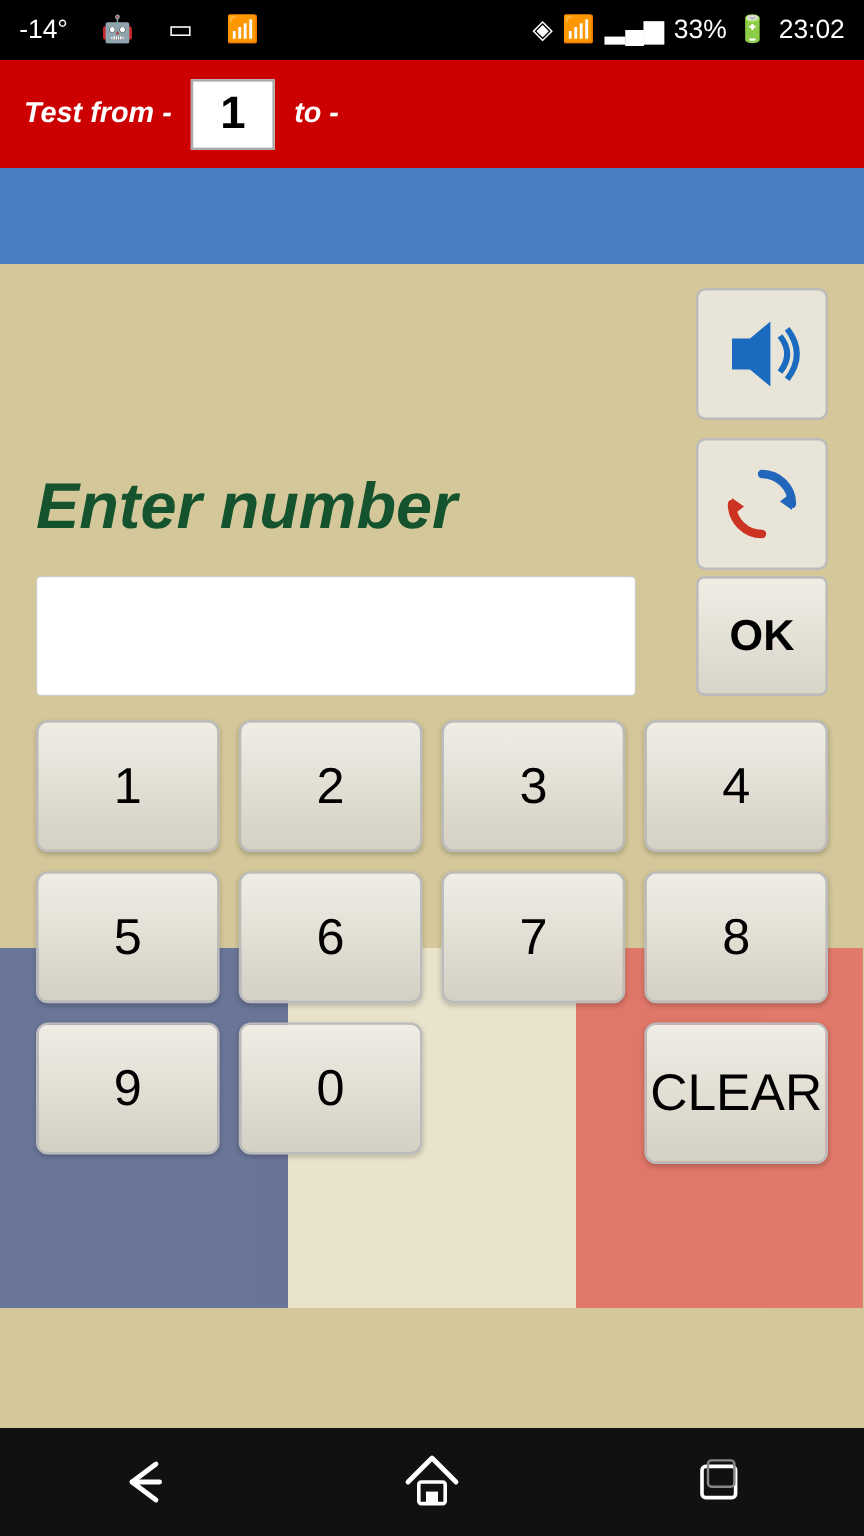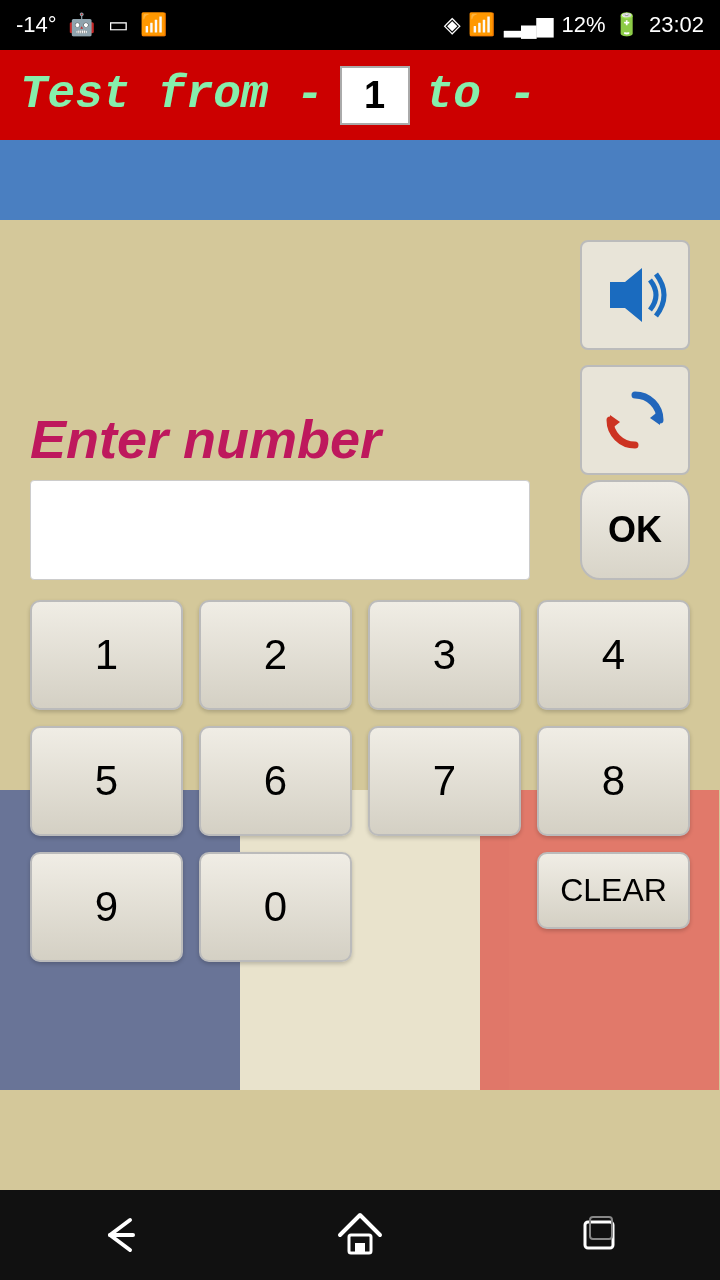--- a/index.html
+++ b/index.html
@@ -20,39 +20,38 @@
       background: #000;
       display: flex;
       align-items: center;
       justify-content: space-between;
       padding: 0 16px;
       color: #fff;
       font-size: 22px;
       position: relative;
       z-index: 100;
     }
-    .status-left { display: flex; align-items: center; gap: 12px; }
+    .status-left { display: flex; align-items: center; gap: 28px; }
     .status-right { display: flex; align-items: center; gap: 8px; font-size: 22px; }
 
     
     .header {
       width: 720px;
       height: 90px;
       background: #cc0000;
       display: flex;
       align-items: center;
       padding: 0 20px;
       gap: 16px;
     }
     .header-text {
-      color: #86efac;
-      font-size: 46px;
+      color: #ffffff;
+      font-size: 24px;
       font-weight: bold;
       font-style: italic;
-      font-family: Liberation Mono, monospace;
     }
     .header-box {
       background: #fff;
       border: 2px solid #aaa;
       padding: 6px 18px;
       font-size: 38px;
       font-weight: bold;
       color: #000;
       min-width: 70px;
       text-align: center;
@@ -116,25 +115,25 @@
       border-radius: 8px;
       display: flex;
       align-items: center;
       justify-content: center;
       cursor: pointer;
     }
 
     
     .enter-label {
       position: absolute;
-      top: 188px;
+      top: 171px;
       left: 30px;
       font-size: 54px;
       font-weight: bold;
-      color: #be185d;
+      color: #14532d;
       font-style: italic;
     }
 
     
     .number-input {
       position: absolute;
       top: 260px;
       left: 30px;
       width: 500px;
       height: 100px;
@@ -145,21 +144,21 @@
 
     
     .ok-btn {
       position: absolute;
       top: 260px;
       right: 30px;
       width: 110px;
       height: 100px;
       background: linear-gradient(to bottom, #f0ede5, #d8d4c8);
       border: 2px solid #bbb;
-      border-radius: 20px;
+      border-radius: 7px;
       display: flex;
       align-items: center;
       justify-content: center;
       font-size: 36px;
       font-weight: bold;
       cursor: pointer;
       color: #000;
     }
 
     
@@ -184,28 +183,28 @@
       align-items: center;
       justify-content: center;
       font-size: 42px;
       font-weight: normal;
       cursor: pointer;
       color: #000;
       box-shadow: 0 2px 4px rgba(0,0,0,0.2);
     }
     .clear-btn {
       flex: 1;
-      height: 77px;
+      height: 118px;
       background: linear-gradient(to bottom, #f0ede5, #d4d0c4);
       border: 2px solid #bbb;
       border-radius: 10px;
       display: flex;
       align-items: center;
       justify-content: center;
-      font-size: 32px;
+      font-size: 43px;
       font-weight: normal;
       cursor: pointer;
       color: #000;
       box-shadow: 0 2px 4px rgba(0,0,0,0.2);
     }
 
     
     .nav-bar {
       position: absolute;
       bottom: 0;
@@ -232,21 +231,21 @@
   <div class="status-left">
     <span>-14°</span>
     <span>🤖</span>
     <span>▭</span>
     <span>📶</span>
   </div>
   <div class="status-right">
     <span>◈</span>
     <span>📶</span>
     <span>▂▄▆</span>
-    <span>12%</span>
+    <span>33%</span>
     <span>🔋</span>
     <span>23:02</span>
   </div>
 </div>
 
 <div class="header">
   <span class="header-text">Test from -</span>
   <div class="header-box">
     <span>1</span>
   </div>

